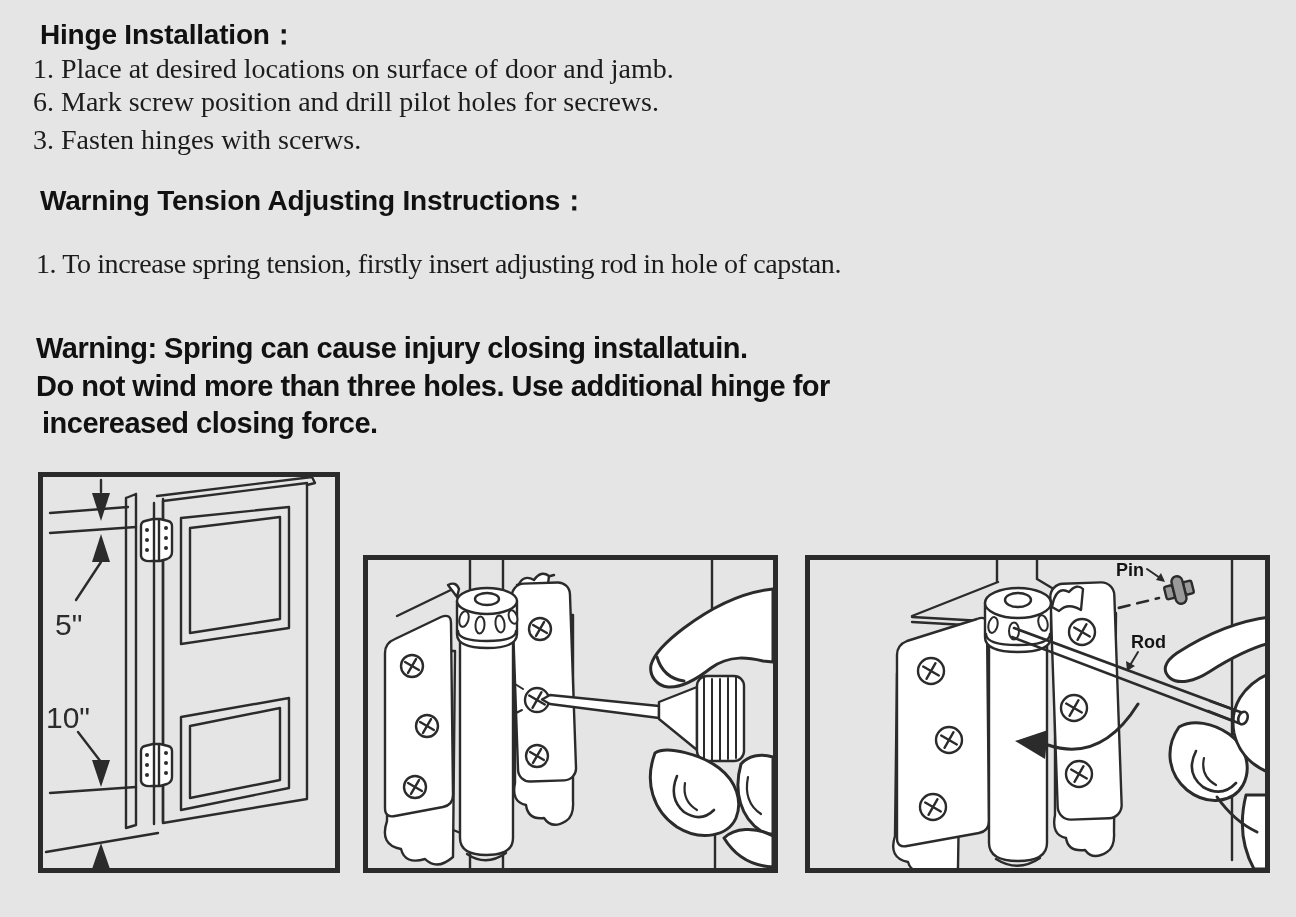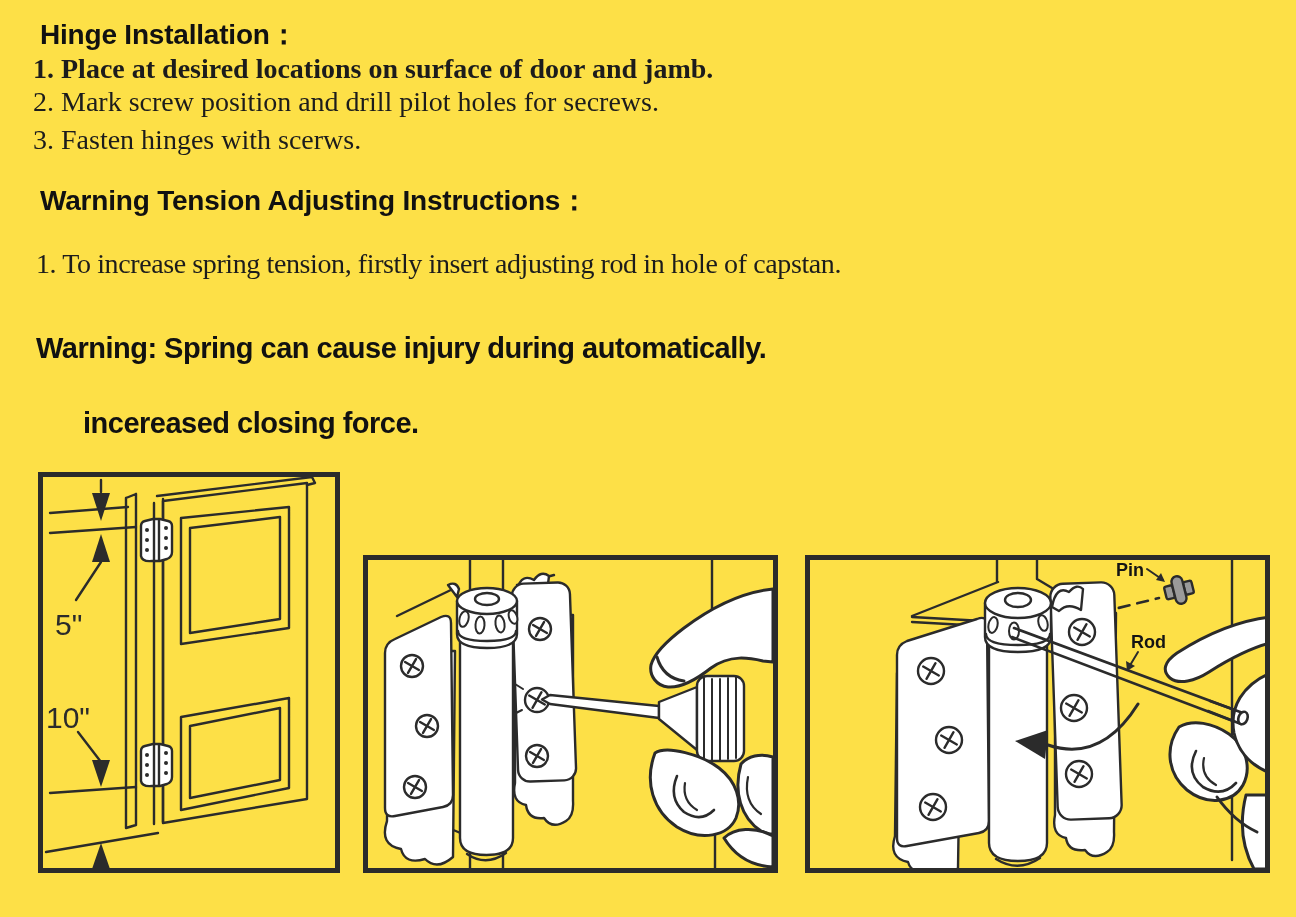--- a/index.html
+++ b/index.html
@@ -1,16 +1,16 @@
 <!DOCTYPE html>
 <html><head>
 <meta charset="utf-8">
 <style>
   html,body{margin:0;padding:0;background:#ffffff;}
-  .page{position:relative;width:1296px;height:917px;background:#fde047;overflow:hidden;
+  .page{position:relative;width:1296px;height:917px;background:#e5e5e5;overflow:hidden;
         font-family:"Liberation Sans",sans-serif;color:#141414;}
   .heading{position:absolute;left:40px;font-weight:bold;font-size:28px;letter-spacing:-0.2px;
            line-height:1;white-space:pre;color:#111;}
   .step{position:absolute;left:33px;font-family:"Liberation Serif",serif;font-size:28px;
         line-height:1;white-space:pre;color:#1c1c1c;}
   .step.spring{left:36px;letter-spacing:-0.4px;}
   .warn{position:absolute;left:36px;font-weight:bold;font-size:29px;letter-spacing:-0.5px;
         line-height:1;white-space:pre;color:#111;}
   .fig{position:absolute;}
   .fig svg{display:block;}
@@ -19,30 +19,31 @@
   .dim{font-family:"Liberation Sans",sans-serif;font-size:30px;fill:#2b2b2b;stroke:none;}
   .lbl{font-family:"Liberation Sans",sans-serif;font-size:18px;font-weight:bold;fill:#141414;stroke:none;}
 </style>
 </head>
 <body>
 
 <main class="page">
 
   <h1 class="heading" style="top:2px;">Hinge Installation：</h1>
 
-  <div class="step" style="top:55px;font-weight:bold;">1. Place at desired locations on surface of door and jamb.</div>
-  <div class="step" style="top:88px;">2. Mark screw position and drill pilot holes for secrews.</div>
+  <div class="step" style="top:55px;">1. Place at desired locations on surface of door and jamb.</div>
+  <div class="step" style="top:88px;">6. Mark screw position and drill pilot holes for secrews.</div>
   <div class="step" style="top:126px;">3. Fasten hinges with scerws.</div>
 
   <h2 class="heading" style="top:164px;">Warning Tension Adjusting Instructions：</h2>
 
   <div class="step spring" style="top:214px;margin-top:36px;">1. To increase spring tension, firstly insert adjusting rod in hole of capstan.</div>
 
-  <div class="warn" style="top:334px;">Warning: Spring can cause injury during automatically.</div>
-  <div class="warn" style="top:409px;left:42px;margin-left:41px;">incereased closing force.</div>
+  <div class="warn" style="top:334px;">Warning: Spring can cause injury closing installatuin.</div>
+  <div class="warn" style="top:372px;">Do not wind more than three holes. Use additional hinge for</div>
+  <div class="warn" style="top:409px;left:42px;">incereased closing force.</div>
 
   <div class="fig" style="left:38px;top:472px;width:302px;height:401px;">
     <svg width="302" height="401" viewBox="0 0 302 401">
       <g class="ink">
 
         <g>
           <path d="M88 26 L88 356 M98 22 L98 353 M88 26 L98 22 M88 356 L98 353"></path>
         </g>
 
         <g>

